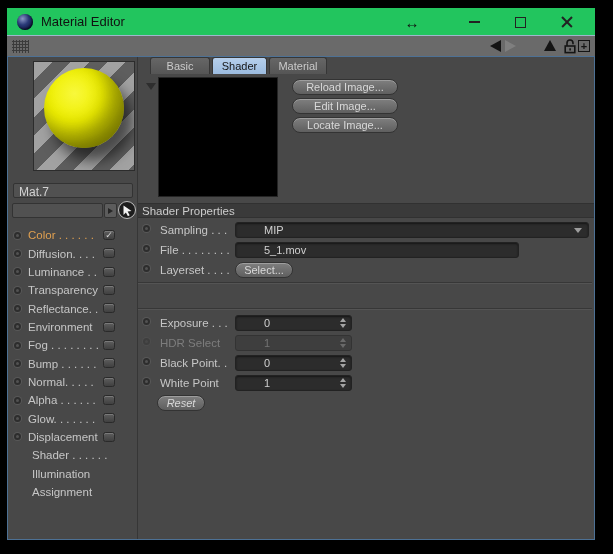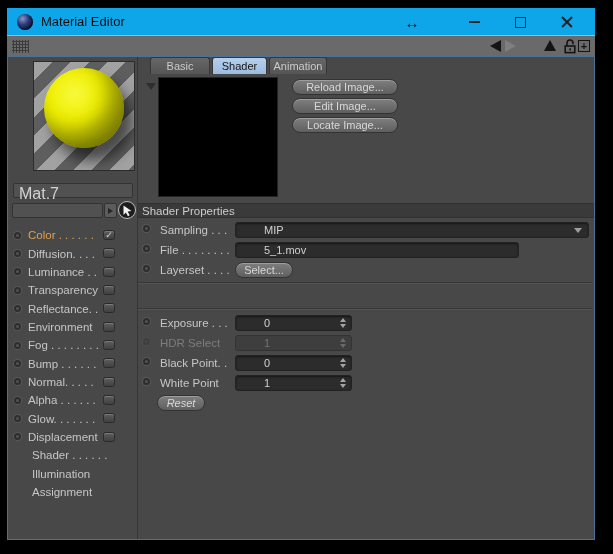--- a/index.html
+++ b/index.html
@@ -1,21 +1,21 @@
 <!DOCTYPE html>
 <html><head>
 <meta charset="utf-8">
 <style>
   * { margin:0; padding:0; box-sizing:border-box; }
   html,body { width:613px; height:554px; background:#000; overflow:hidden;
               font-family:"Liberation Sans", sans-serif; }
   #window { position:absolute; left:7px; top:8px; width:588px; }
 
   
-  .titlebar { position:relative; height:28px; background:#0ea5e9;
+  .titlebar { position:relative; height:28px; background:#22c55e;
               border-bottom:1px solid #9fb6cc; }
   .app-icon { position:absolute; left:10px; top:6px; width:16px; height:16px; border-radius:50%;
               background:radial-gradient(circle at 35% 30%, #8a96c4 0%, #2a3a78 40%, #0d1540 78%, #060a24 100%);
               box-shadow:inset -1px -1px 2px rgba(0,0,0,.6); }
   .title-text { position:absolute; left:34px; top:6px; font-size:13px; color:#111; }
   .cap { position:absolute; top:0; height:28px; width:30px; display:flex;
          align-items:center; justify-content:center; cursor:default; }
   .cap-resize { left:390px; font-size:15px; font-weight:bold; color:#111; }
   .cap-min  { left:452px; } .cap-min span { width:11px; height:2px; background:#222; display:block; }
   .cap-max  { left:498px; } .cap-max span { width:11px; height:11px; border:1.5px solid #222; display:block; }
@@ -41,21 +41,21 @@
   .divider { position:absolute; left:129px; top:0; bottom:0; width:1px; background:#363636; }
 
   
   .preview { position:absolute; left:25px; top:4px; width:102px; height:110px;
              border:1px solid #2c2c2c; overflow:hidden;
              background:repeating-linear-gradient(135deg,#a2a2a2 0 13px,#5e5e5e 13px 26px); }
   .sphere { position:absolute; left:10px; top:6px; width:80px; height:80px; border-radius:50%;
             background:radial-gradient(circle at 38% 32%, #f8f83c 0%, #efef00 38%, #dede00 62%, #a9a900 85%, #5c5c00 98%);
             box-shadow:9px 13px 14px rgba(0,0,0,.55), inset -13px -15px 20px rgba(40,40,0,.45); }
   .name-field { position:absolute; left:5px; top:126px; width:120px; height:15px; background:#515151;
-                border:1px solid #333; border-radius:2px; color:#d2d2d2; font-size:16px;
+                border:1px solid #333; border-radius:2px; color:#d2d2d2; font-size:12px;
                 padding:1px 0 0 5px; }
   .pick-box { position:absolute; left:4px; top:146px; width:91px; height:15px; background:#515151;
               border:1px solid #333; border-radius:2px; }
   .pick-arrow-btn { position:absolute; left:96px; top:146px; width:13px; height:15px; background:#5c5c5c;
               border:1px solid #333; border-radius:2px; display:flex; align-items:center; justify-content:center; }
   .pick-arrow-btn i { width:0; height:0; border-top:3.5px solid transparent; border-bottom:3.5px solid transparent; border-left:5px solid #262626; }
   .picker-circle { position:absolute; left:110px; top:144px; width:18px; height:18px; border-radius:50%;
                    background:#1d1d1d; border:1.5px solid #bdbdbd; display:flex; align-items:center; justify-content:center; }
 
   .channels { position:absolute; left:6px; top:169px; width:116px; }
@@ -235,21 +235,21 @@
       <div class="ch-row noicon">
           <span class="ch-label">Illumination</span>
         </div>
       <div class="ch-row noicon">
           <span class="ch-label">Assignment</span>
         </div>
     </div>
 
     <div class="tab tab-basic">Basic</div>
     <div class="tab tab-shader active">Shader</div>
-    <div class="tab tab-anim">Animation</div>
+    <div class="tab tab-anim">Material</div>
 
     <span class="expander"></span>
     <div class="img-preview"></div>
     <div class="pill btn-img" style="top:22px">Reload Image...</div>
     <div class="pill btn-img" style="top:41px">Edit Image...</div>
     <div class="pill btn-img" style="top:60px">Locate Image...</div>
 
     <div class="sp-header">Shader Properties</div>
 
     <div class="prow" style="top:165px">

